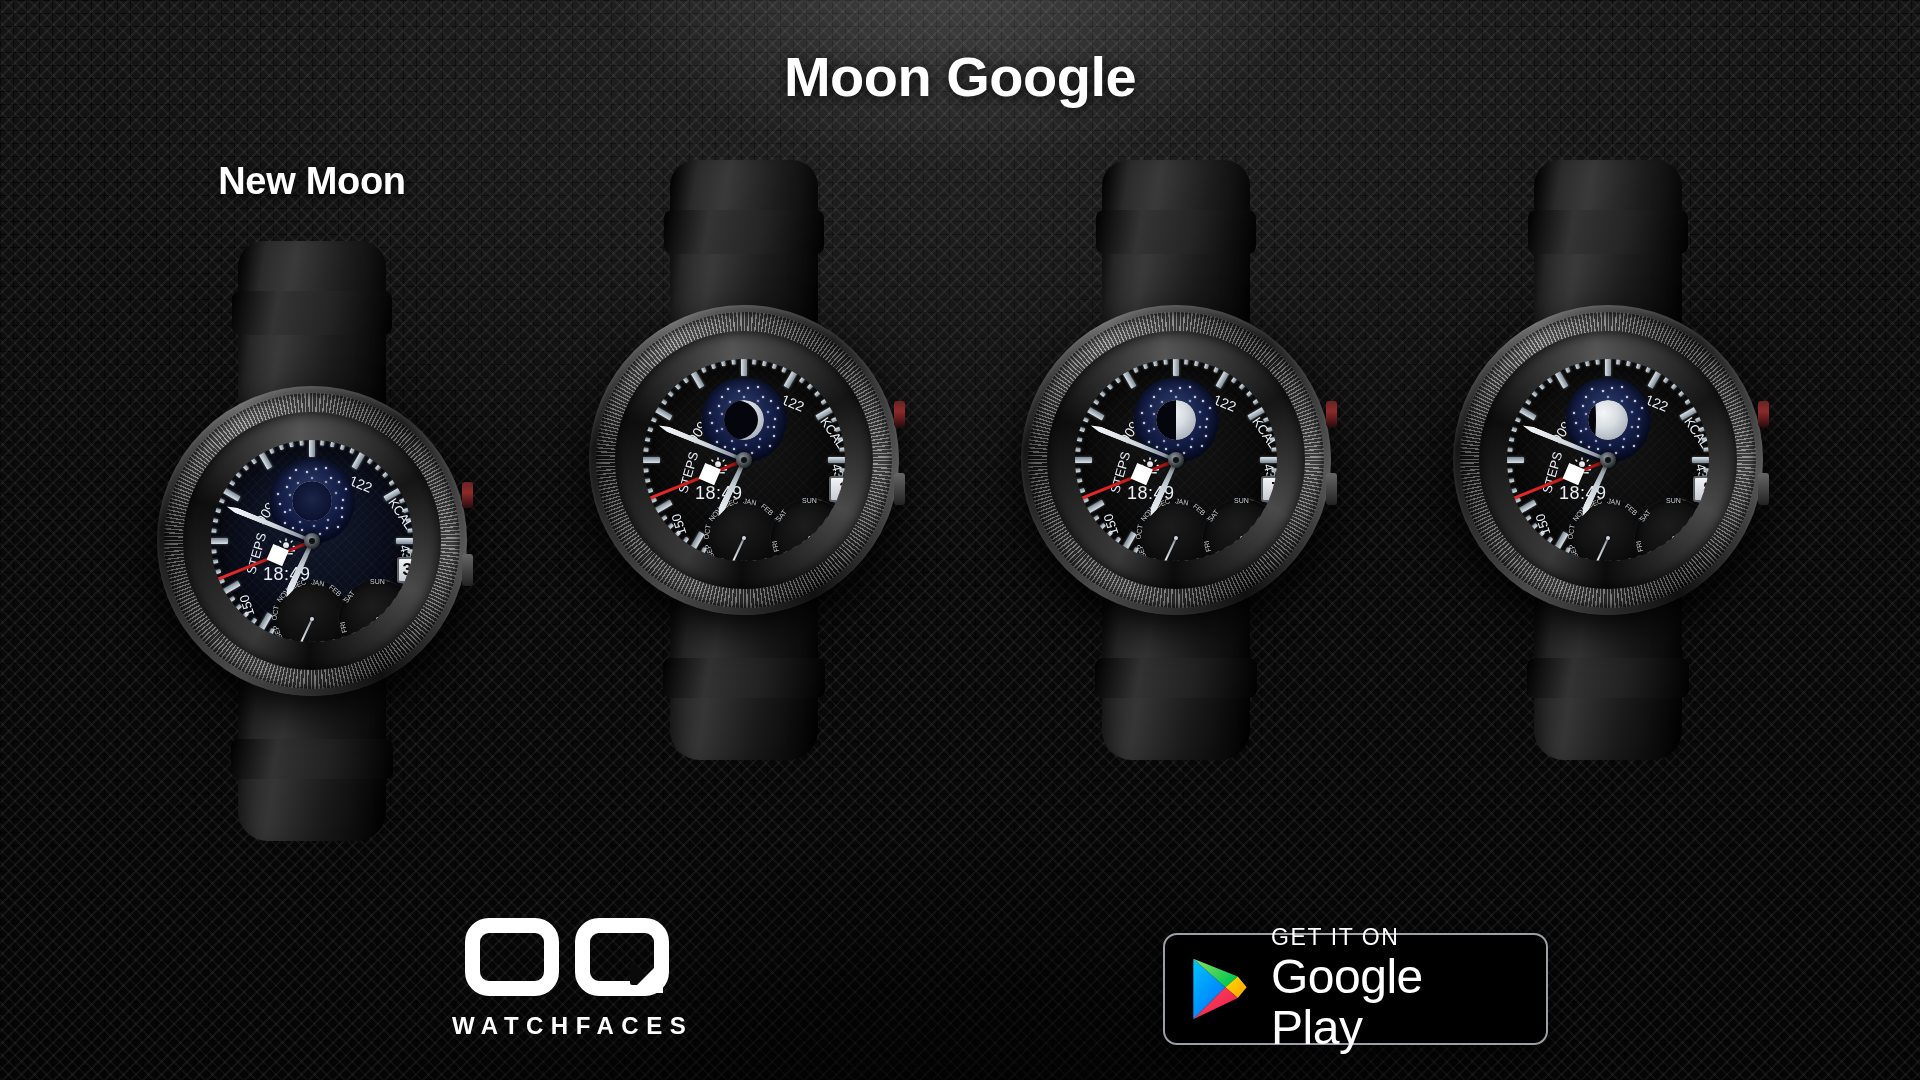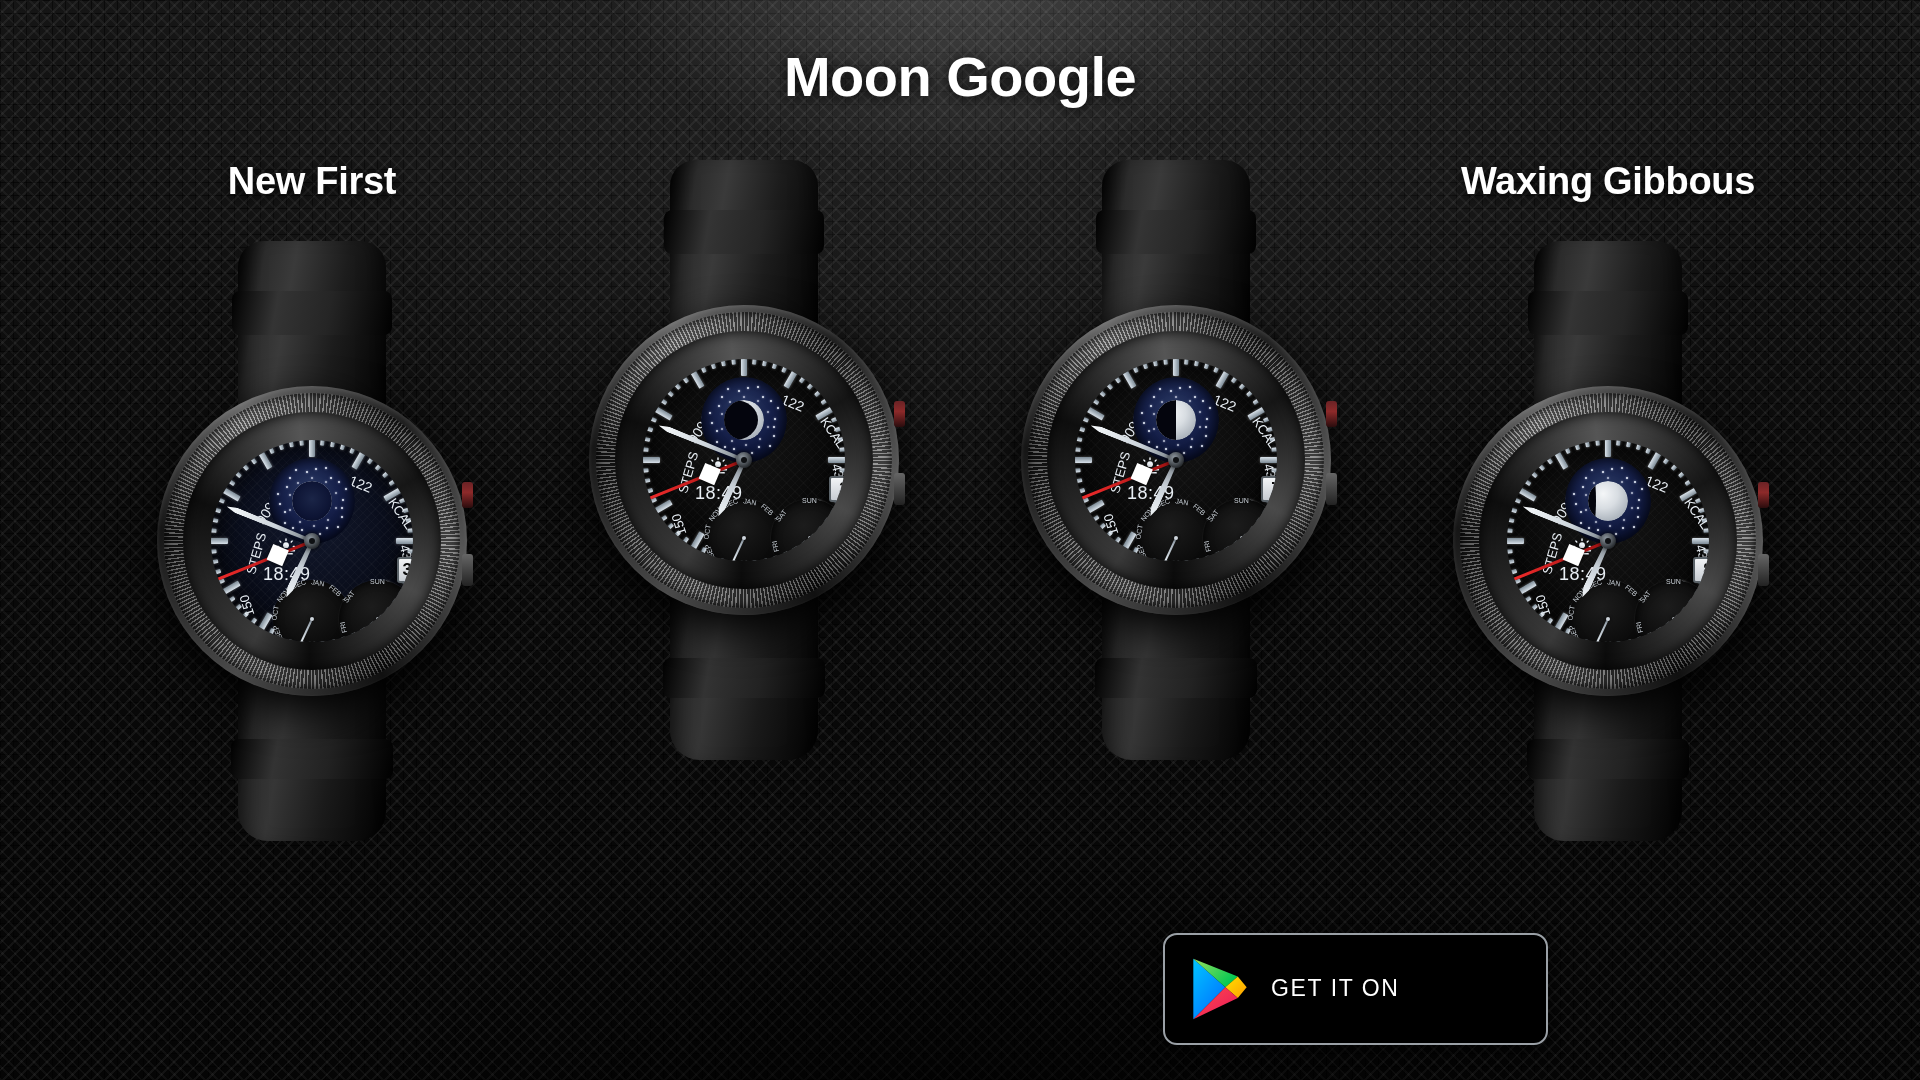--- a/index.html
+++ b/index.html
@@ -242,21 +242,21 @@
 </style>
 </head>
 <body>
 
 <div id="bg"></div>
 
 <div id="title">Moon Google</div>
 
 <div id="row">
     <div class="cell">
-      <div class="phase-label">New First</div>
+      <div class="phase-label">New Moon</div>
       <div class="watch">
         <div class="strap top"></div>
         <div class="strap bot"></div>
         <div class="case">
           <div class="crown c1"></div>
           <div class="crown c2"></div>
           <div class="bezel">
             <div class="bezel-ring">
               <div class="dial">
                 <div class="ticks">
@@ -1278,21 +1278,20 @@
                   <div class="dia"></div>
                 </div>
                 <div class="hub"></div>
               </div>
             </div>
           </div>
         </div>
       </div>
     </div>
     <div class="cell">
-      <div class="phase-label">Waxing Gibbous</div>
       <div class="watch">
         <div class="strap top"></div>
         <div class="strap bot"></div>
         <div class="case">
           <div class="crown c1"></div>
           <div class="crown c2"></div>
           <div class="bezel">
             <div class="bezel-ring">
               <div class="dial dark">
                 <div class="ticks">
@@ -1627,20 +1626,27 @@
               </div>
             </div>
           </div>
         </div>
       </div>
     </div>
   </div>
 
 <div id="footer">
 
+  <div id="oq">
+    <div class="oq-marks">
+      <div class="oq-o"></div>
+      <div class="oq-q"></div>
+    </div>
+    <div class="oq-text">WATCHFACES</div>
+  </div>
 
   <a id="gplay">
     <span class="tri">
       <svg viewBox="0 0 64 72" xmlns="http://www.w3.org/2000/svg">
         <defs>
           <linearGradient id="gpBlue" x1="0" y1="0" x2="0.7" y2="1">
             <stop offset="0" stop-color="#00C6FF"></stop>
               <stop offset="1" stop-color="#0072FF"></stop>
           </linearGradient>
           <linearGradient id="gpGreen" x1="0" y1="0" x2="1" y2="0.6">
@@ -1657,16 +1663,17 @@
           </linearGradient>
         </defs>
         <path d="M2 2 L38 34 L2 70 Z" fill="url(#gpBlue)"></path>
         <path d="M2 2 L38 34 L52 22 Z" fill="url(#gpGreen)"></path>
         <path d="M38 34 L52 22 L62 34 L52 46 Z" fill="url(#gpYellow)"></path>
         <path d="M2 70 L38 34 L52 46 Z" fill="url(#gpRed)"></path>
       </svg>
     </span>
     <span class="txt">
       <span class="small">GET IT ON</span>
+      <span class="big">Google Play</span>
     </span>
   </a>
 
 </div>
 
 </body></html>

